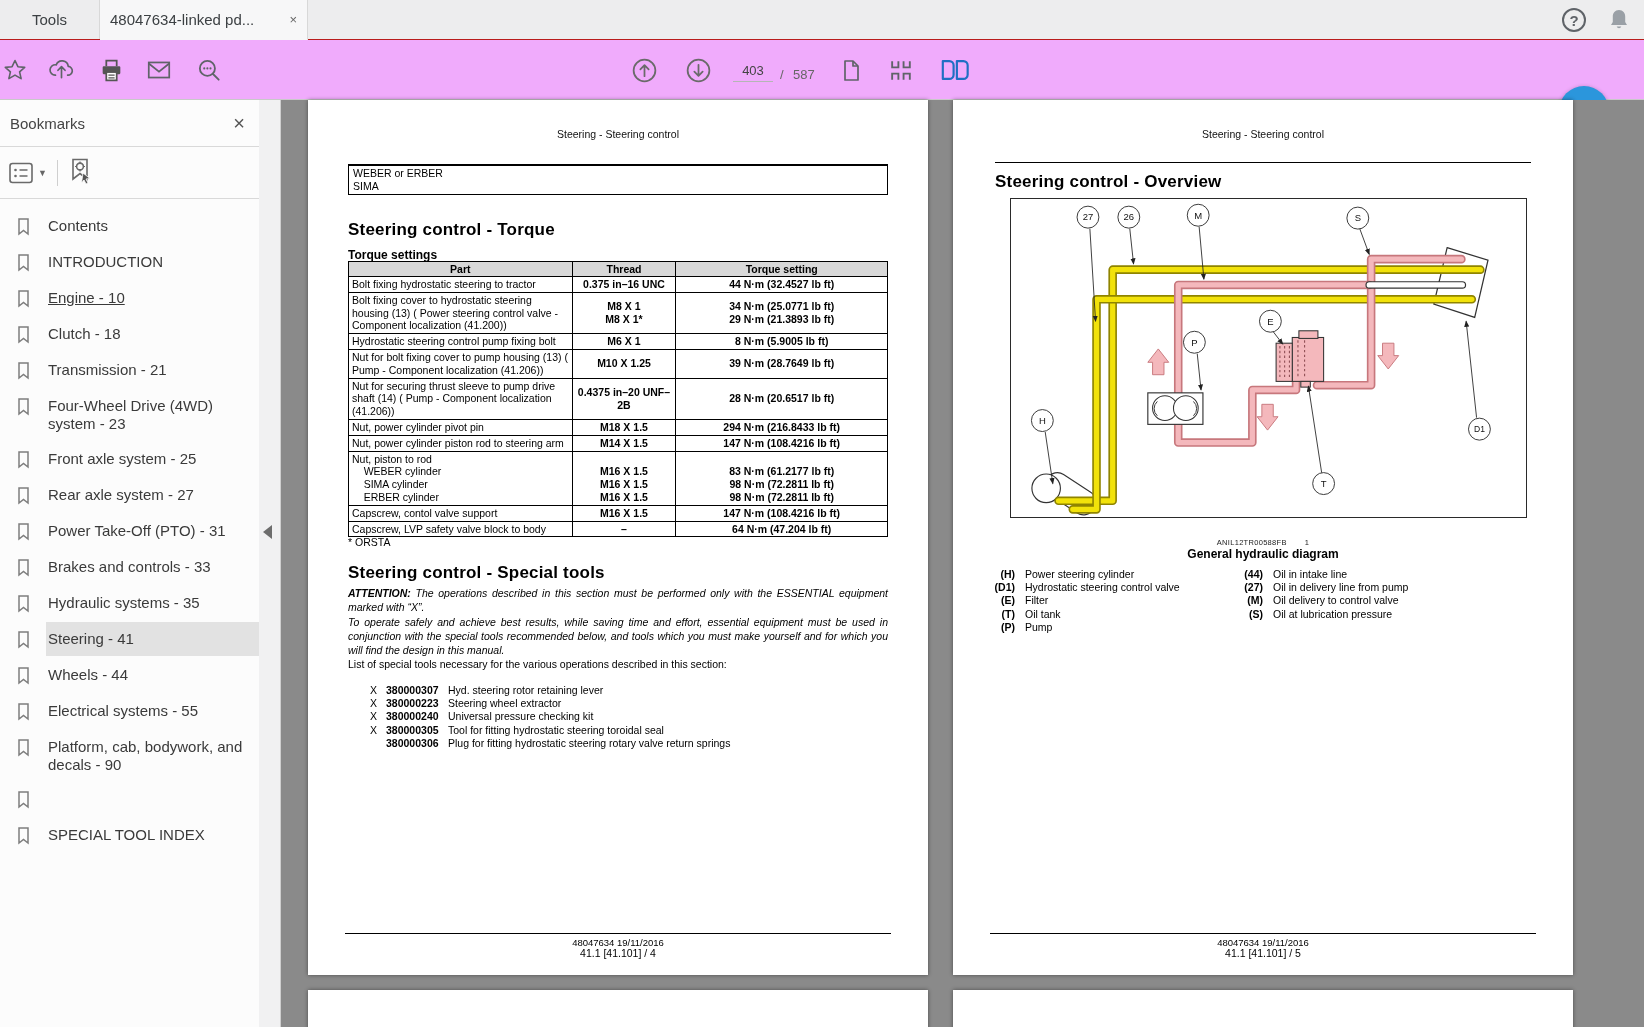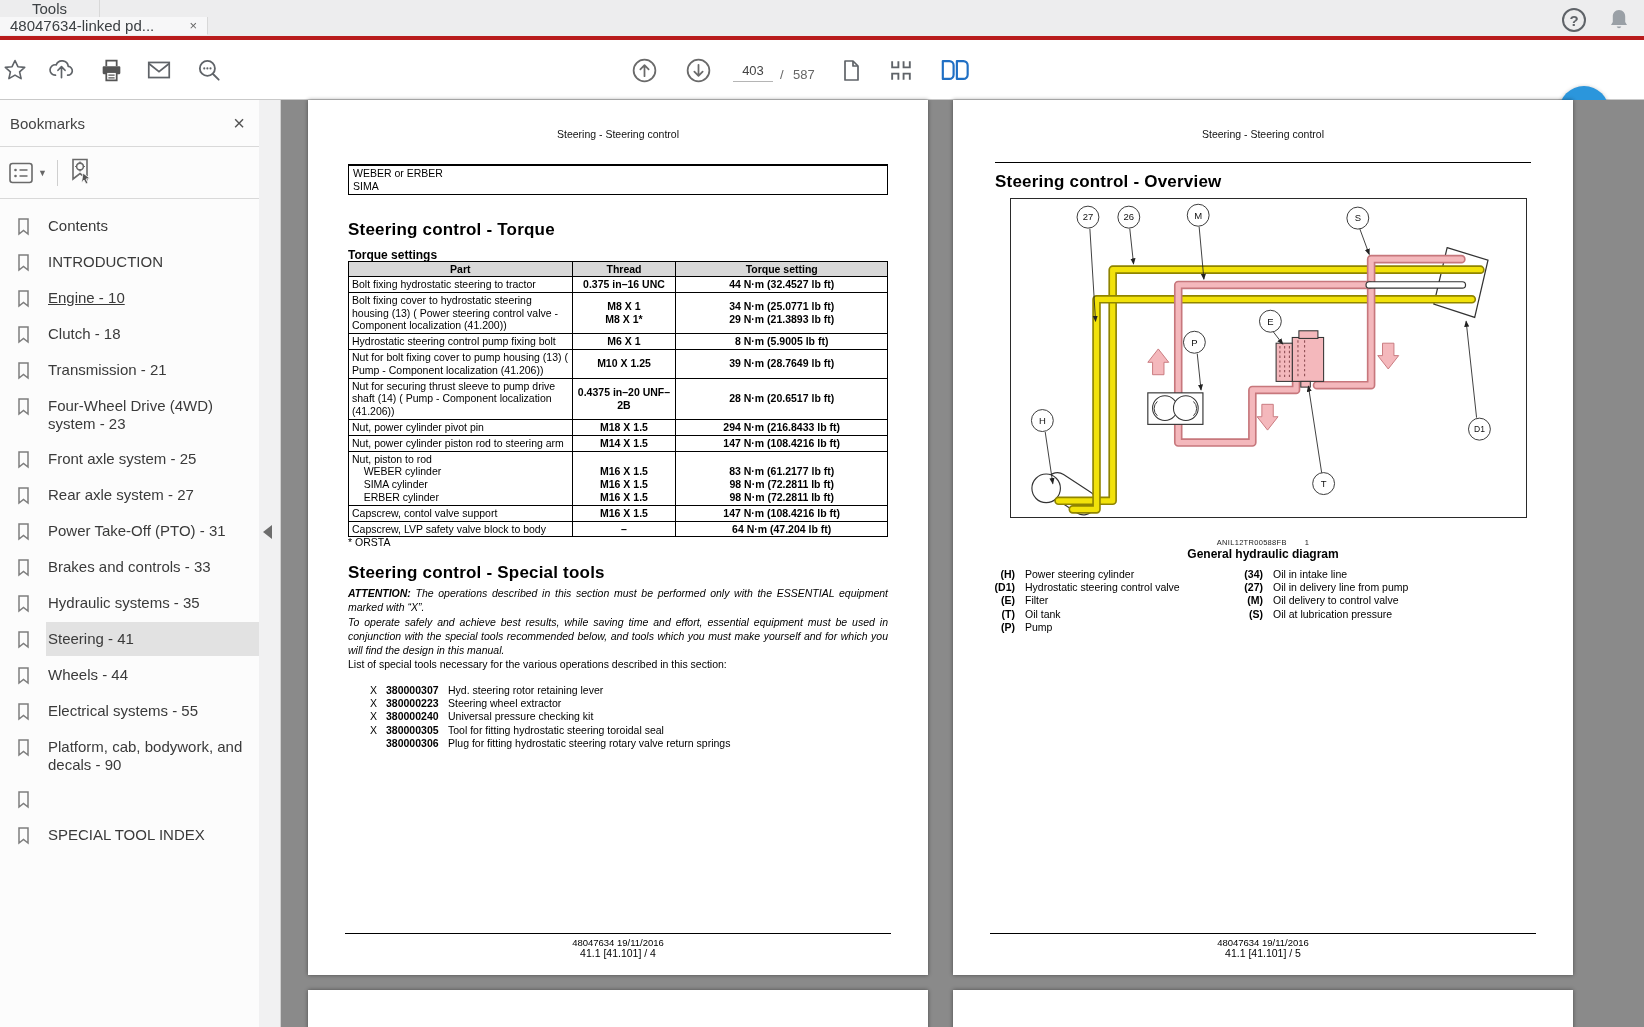--- a/index.html
+++ b/index.html
@@ -1,33 +1,33 @@
 <!DOCTYPE html>
 <html><head>
 <meta charset="utf-8">
 <style>
   * { margin:0; padding:0; box-sizing:border-box; }
   html,body { width:1644px; height:1027px; overflow:hidden;
     font-family:"Liberation Sans","DejaVu Sans",sans-serif; background:#8a8a8a; }
 
   
   .tabbar { position:absolute; top:0; left:0; width:1644px; height:40px;
-    background:#ededee; border-bottom:4px solid #b91c1c; display:flex; align-items:stretch;flex-direction:column; }
+    background:#ededee; border-bottom:1px solid #b91c1c; display:flex; align-items:stretch; }
   .tab { display:flex; align-items:center; justify-content:center; font-size:15px; color:#3c4043; }
   .tab-tools { width:100px; border-right:1px solid #d8d8d8; }
   .tab-doc { width:208px; background:#f7f7f8; border-right:1px solid #d8d8d8;
     margin-bottom:-1px; border-bottom:1px solid #f7f7f8; padding:0 10px; justify-content:space-between; }
   .tab-doc .ttl { white-space:nowrap; overflow:hidden; text-overflow:ellipsis; }
   .tab-close { color:#666; font-size:13px; margin-left:8px; cursor:default; }
   .chrome-right { position:absolute; top:0; right:0; height:40px; display:flex; align-items:center; gap:22px; padding-right:14px; }
   .helpq { width:24px; height:24px; border:2px solid #5f6368; border-radius:50%; color:#5f6368;
     font-size:15px; font-weight:bold; display:flex; align-items:center; justify-content:center; }
 
   .toolbar { position:absolute; top:40px; left:0; width:1644px; height:60px;
-    background:#ffffff; border-bottom:1px solid #c9c9c9; }
+    background:#f0abfc; border-bottom:1px solid #c9c9c9; }
   .tb-ico { position:absolute; top:0; width:30px; height:60px; display:flex; align-items:center; justify-content:center; }
   .pagebox { position:absolute; left:733px; top:20px; width:40px; height:24px; }
   .pagebox input { width:40px; height:22px; border:none; border-bottom:1px solid #b5b5b5;
     background:transparent; text-align:center; font-size:13px; color:#444; font-family:inherit; }
   .pagesep { position:absolute; left:780px; top:27px; font-size:13px; color:#666; }
   .pagetotal { position:absolute; left:793px; top:27px; font-size:13px; color:#666; }
   .fab { position:absolute; left:1559px; top:46px; width:50px; height:50px; border-radius:50%;
     background:#2b96dc; box-shadow:0 1px 4px rgba(0,0,0,.3); }
 
   
@@ -598,21 +598,21 @@
     <div class="abs figcap">General hydraulic diagram</div>
 
     <div class="abs legend lg-row lg1">
       <div><span class="lg-key">(H)</span><span></span><span>Power steering cylinder</span></div>
       <div><span class="lg-key">(D1)</span><span></span><span>Hydrostatic steering control valve</span></div>
       <div><span class="lg-key">(E)</span><span></span><span>Filter</span></div>
       <div><span class="lg-key">(T)</span><span></span><span>Oil tank</span></div>
       <div><span class="lg-key">(P)</span><span></span><span>Pump</span></div>
     </div>
     <div class="abs legend lg-row lg2">
-      <div><span class="lg-key">(34)</span><span></span><span>Oil in intake line</span></div>
+      <div><span class="lg-key">(44)</span><span></span><span>Oil in intake line</span></div>
       <div><span class="lg-key">(27)</span><span></span><span>Oil in delivery line from pump</span></div>
       <div><span class="lg-key">(M)</span><span></span><span>Oil delivery to control valve</span></div>
       <div><span class="lg-key">(S)</span><span></span><span>Oil at lubrication pressure</span></div>
     </div>
 
     <div class="abs pfoot-line"></div>
     <div class="abs pfoot1">48047634 19/11/2016</div>
     <div class="abs pfoot2">41.1 [41.101] / 5</div>
   </div>
 

